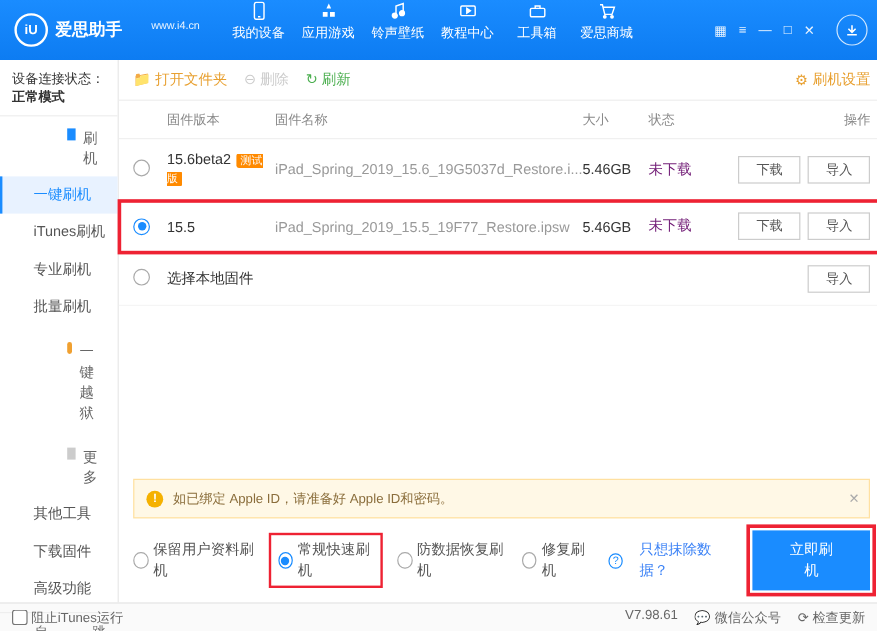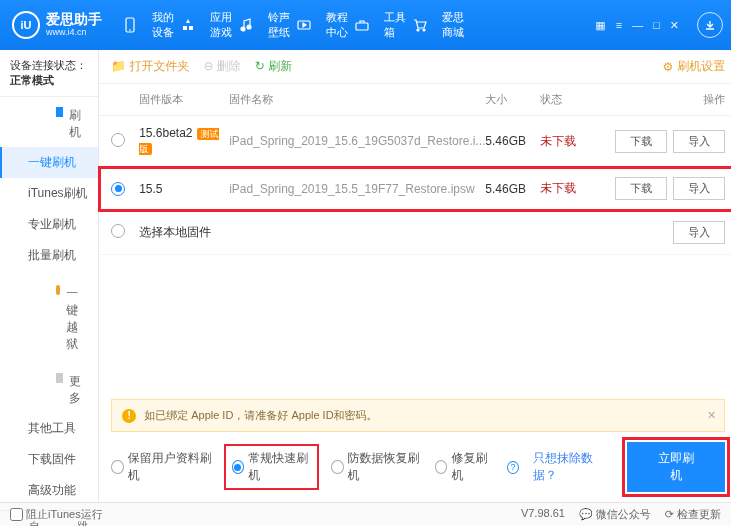--- a/index.html
+++ b/index.html
@@ -1,25 +1,25 @@
 <!DOCTYPE html>
 <html><head>
 <meta charset="utf-8">
 <style>
 * { margin: 0; padding: 0; box-sizing: border-box; font-family: "Microsoft YaHei", Arial, sans-serif; }
 body { width: 731px; height: 526px; background: #fff; font-size: 12px; color: #333; overflow: hidden; }
 
 .titlebar { height: 50px; background: linear-gradient(#1a8cff, #0d7cf2); display: flex; align-items: center; padding: 0 8px; color: #fff; }
 .logo-wrap { display: flex; align-items: center; gap: 6px; padding-left: 4px;}
 .logo-circle { width: 28px; height: 28px; border: 2px solid #fff; border-radius: 50%; display: flex; align-items: center; justify-content: center; font-weight: bold; font-size: 11px;}
-.logo-text { display:flex; flex-direction:column; line-height:1.1;}
+.logo-text { display:flex; flex-direction:row; line-height:1.1;gap:24px;}
 .logo-text .cn { font-size: 14px; font-weight: bold;}
 .logo-text .en { font-size: 9px; opacity: .9;}
 .nav { display: flex; margin-left: 20px; gap: 0; }
-.nav-item { width: 58px; height: 50px; display: flex; flex-direction: row; align-items: center; justify-content: center; gap: 14px; font-size: 11px; cursor: pointer;}
+.nav-item { width: 58px; height: 50px; display: flex; flex-direction: column; align-items: center; gap: 2px; font-size: 11px; cursor: pointer;}
 .nav-item.active { background: rgba(255,255,255,.15);}
 .nav-icon { width: 18px; height: 18px; display:flex; align-items:center; justify-content:center;}
 .win-controls { margin-left: auto; display: flex; gap: 10px; font-size: 11px; align-items:center;}
 .win-controls span { cursor:pointer; opacity:.9;}
 .dl-circle { width:26px; height:26px; border:1.5px solid rgba(255,255,255,.8); border-radius:50%; display:flex; align-items:center; justify-content:center; margin-left:8px;}
 
 .body { display: flex; height: 452px; }
 .sidebar { width: 148px; border-right: 1px solid #e8e8e8; display:flex; flex-direction:column;}
 .conn-status { padding: 8px 10px; font-size: 11px; border-bottom: 1px solid #eee;}
 .conn-status b { color:#333;}
@@ -50,21 +50,21 @@
 .col-status { width:55px;}
 .col-ops { width:130px; text-align:right;}
 
 .trow { display:flex; align-items:center; padding:10px 12px; border-bottom:1px solid #f5f5f5; font-size:12px;}
 .trow.selected-hl { outline:3px solid #e23; outline-offset:-2px;}
 .radio { width:14px; height:14px; border:1px solid #aaa; border-radius:50%; display:inline-flex; align-items:center; justify-content:center;}
 .radio.checked::after { content:""; width:7px; height:7px; background:#1a8cff; border-radius:50%;}
 .radio.blue-border { border-color:#1a8cff;}
 .badge { background:#ff8a00; color:#fff; font-size:9px; padding:1px 4px; border-radius:2px; margin-left:4px;}
 .fname { color:#999;}
-.status-txt { color:#b91c1c;}
+.status-txt { color:#701a75;}
 .btn-sm { border:1px solid #ccc; background:#fff; padding:3px 14px; font-size:11px; color:#555; cursor:pointer; margin-left:6px;}
 
 .warning-bar { margin:6px 12px 0; background:#fff8e6; border:1px solid #ffe0a0; padding:8px 10px; display:flex; align-items:center; gap:8px; font-size:11px; color:#8a6d3b; position:relative;}
 .warning-bar .close { position:absolute; right:8px; color:#aaa; cursor:pointer;}
 .warn-icon { width:14px; height:14px; background:#f5b100; border-radius:50%; color:#fff; display:flex; align-items:center; justify-content:center; font-size:10px; font-weight:bold;}
 
 .options-bar { padding:10px 12px; display:flex; align-items:center; gap:14px; font-size:12px;}
 .opt { display:flex; align-items:center; gap:4px; color:#555;}
 .opt.hl { outline:2px solid #e23; padding:4px 6px;}
 .link { color:#3b82f6; cursor:pointer;}

